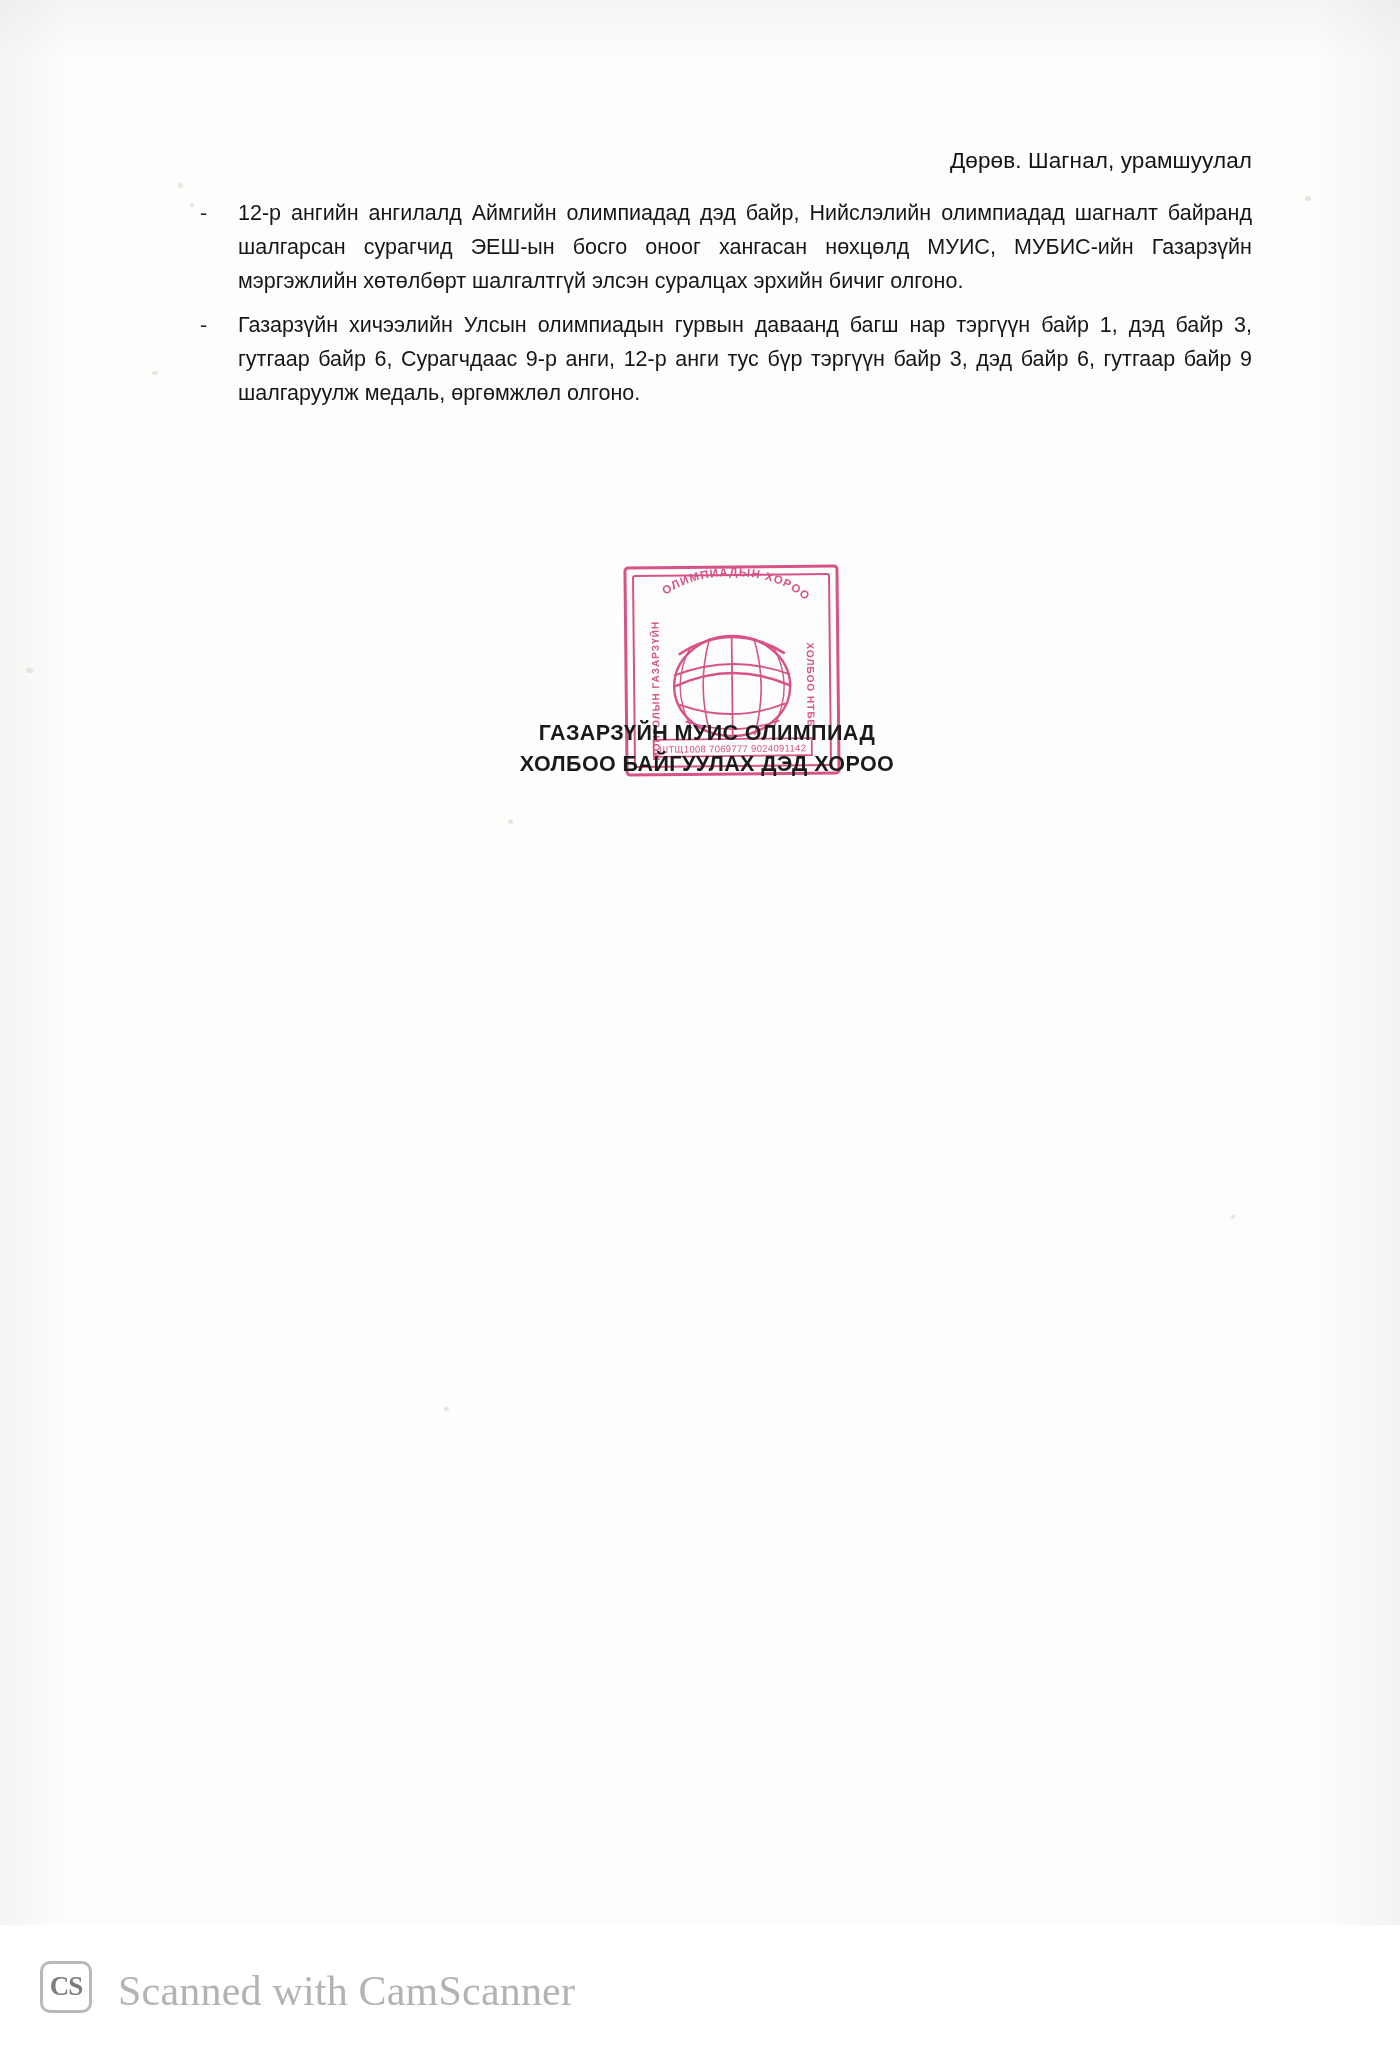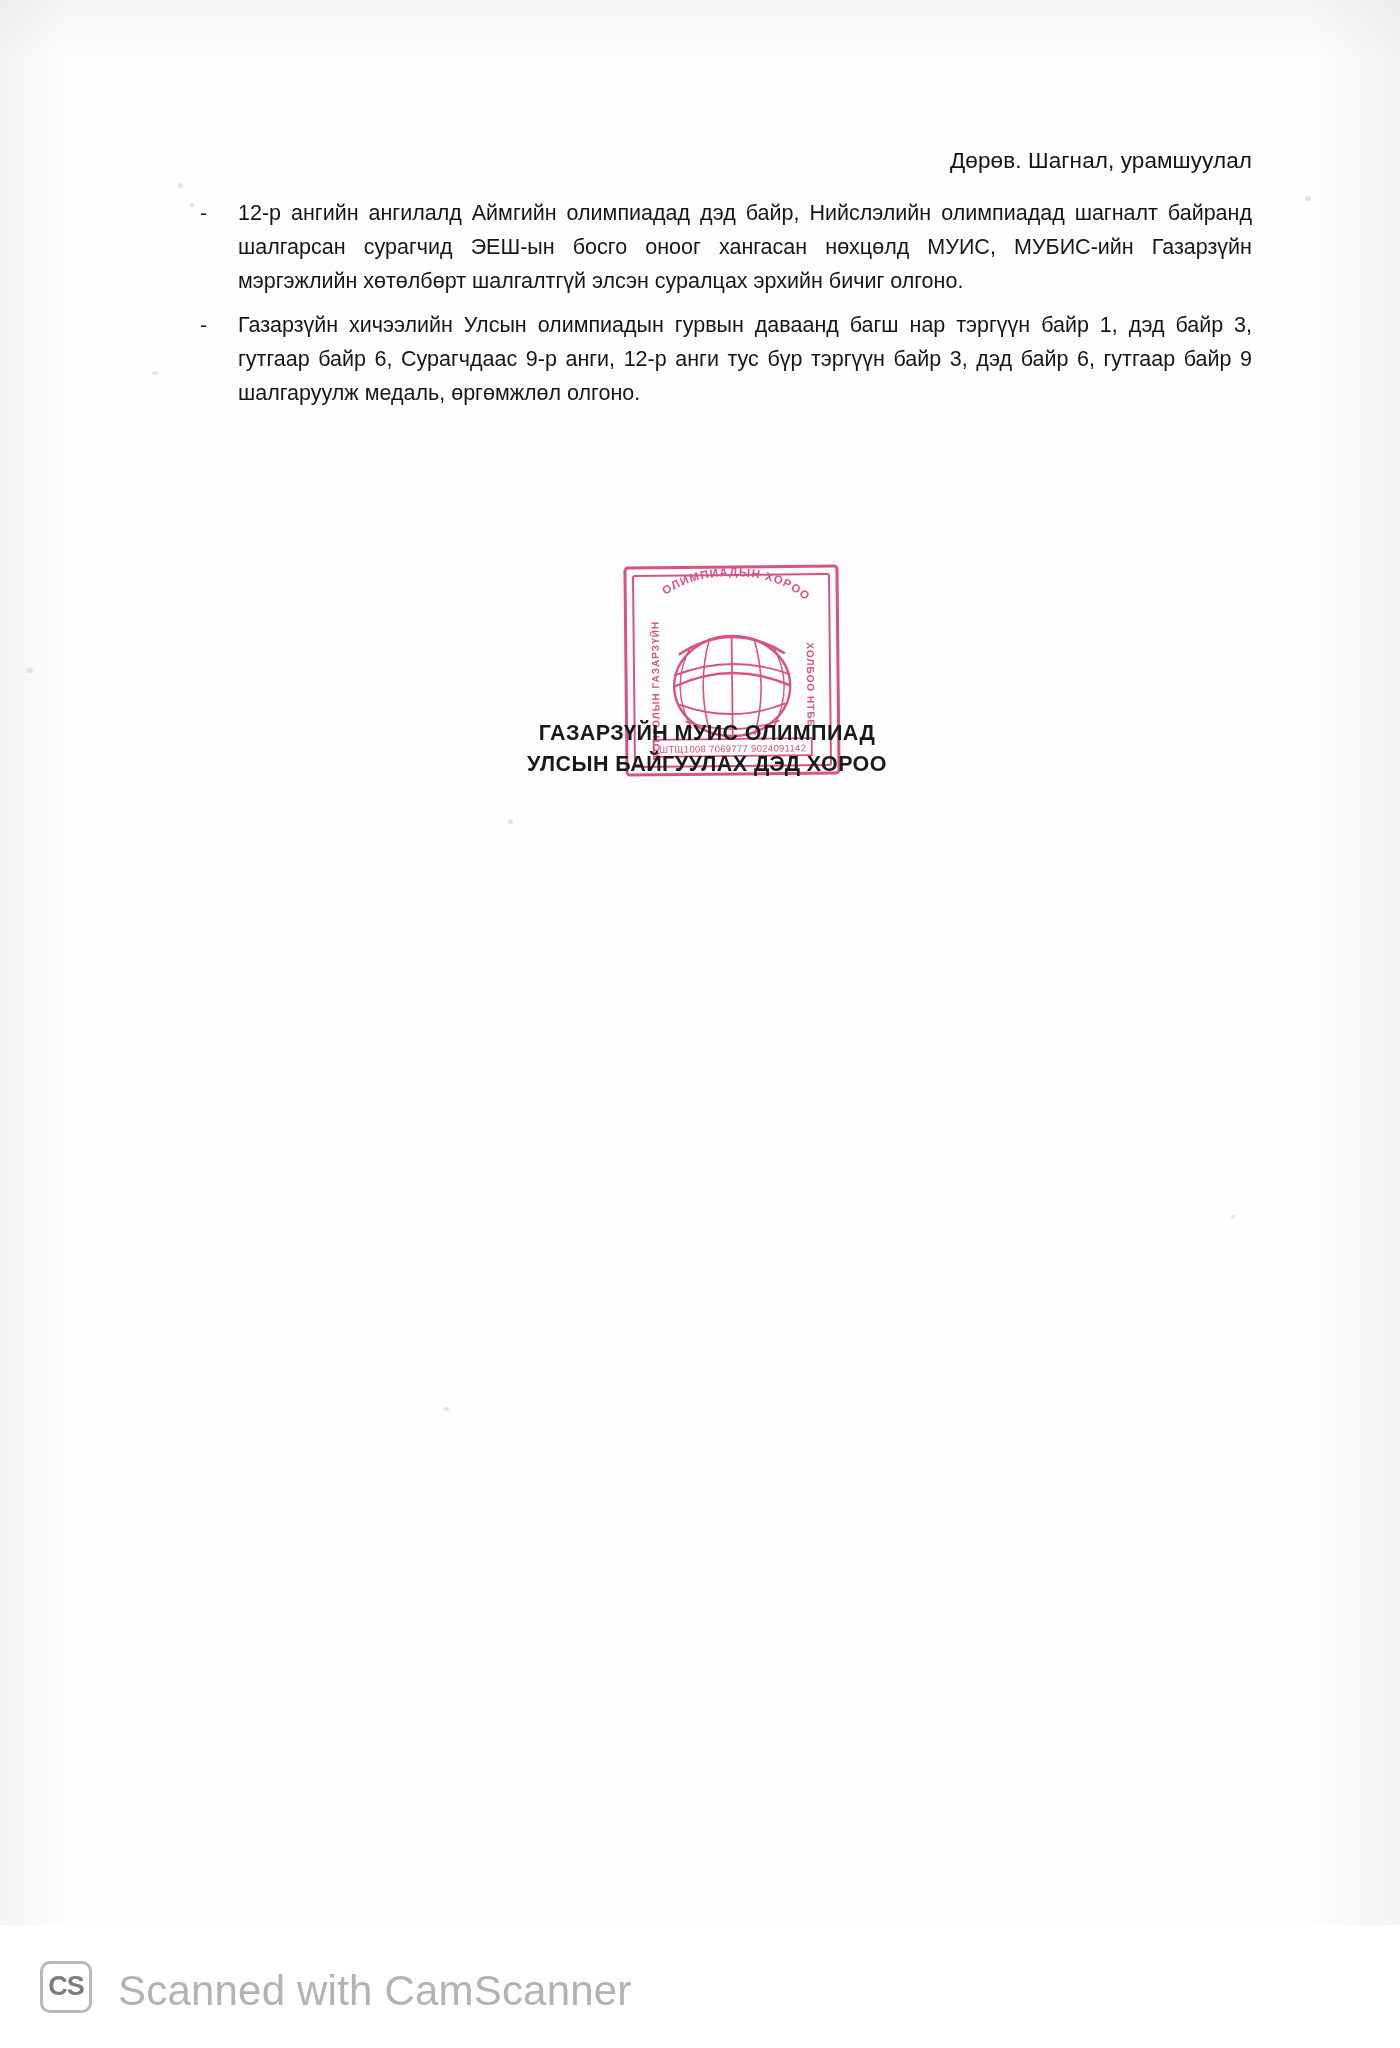--- a/index.html
+++ b/index.html
@@ -116,20 +116,21 @@
     position: absolute;
     left: 0;
     top: 1925px;
     width: 1400px;
     height: 123px;
     background: #ffffff;
     display: flex;
     align-items: center;
     padding-left: 40px;
     box-sizing: border-box;
+    font-family: Liberation Serif, serif;
   }
   .cs-logo {
     width: 52px;
     height: 52px;
     border: 3.5px solid #b9b9b9;
     border-radius: 10px;
     color: #7d7d7d;
     font-size: 27px;
     font-weight: bold;
     display: flex;
@@ -216,21 +217,21 @@
         <text x="42" y="132" font-family="Liberation Sans, sans-serif" font-size="10" font-weight="bold" fill="#d4447e" letter-spacing="1" transform="rotate(-90 42 132)" text-anchor="middle">МОНГОЛЫН ГАЗАРЗҮЙН</text>
         <text x="190" y="128" font-family="Liberation Sans, sans-serif" font-size="10" font-weight="bold" fill="#d4447e" letter-spacing="1" transform="rotate(90 190 128)" text-anchor="middle">ХОЛБОО НТББ</text>
 
         <rect x="36" y="181" width="158" height="17" fill="none" stroke="#d4447e" stroke-width="1.8"></rect>
         <text x="115" y="194" font-family="Liberation Sans, sans-serif" font-size="9.5" fill="#d4447e" text-anchor="middle" letter-spacing=".3">ШТЩ1008 7069777 9024091142</text>
       </svg>
     </div>
 
     <div class="sig-block">
       <div class="sig-line">ГАЗАРЗҮЙН МУИС ОЛИМПИАД</div>
-      <div class="sig-line">УЛСЫН БАЙГУУЛАХ ДЭД ХОРОО</div>
+      <div class="sig-line">ХОЛБОО БАЙГУУЛАХ ДЭД ХОРОО</div>
     </div>
 
   </div>
 </div>
 
 <div class="footer-smudge"></div>
 <div class="footer">
   <div class="cs-logo">CS</div>
   <div class="cs-text">Scanned with CamScanner</div>
 </div>

